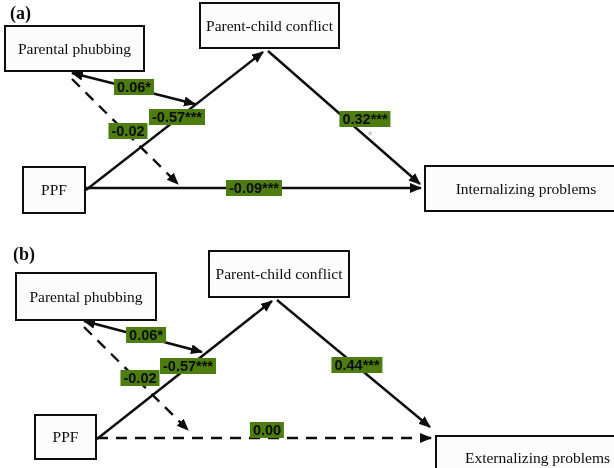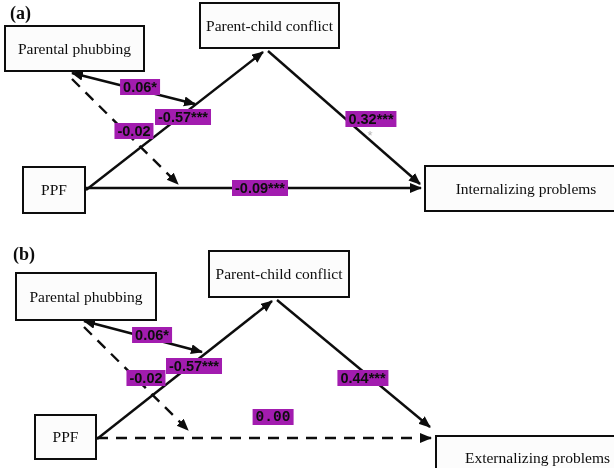--- a/index.html
+++ b/index.html
@@ -15,21 +15,21 @@
     background:#fcfcfc;display:flex;align-items:center;justify-content:center;
     text-align:right;font-size:15.5px;line-height:1.1;
   }
   .plabel{
     position:absolute;font-weight:bold;font-size:18px;
     font-family:"Liberation Serif", serif;
   }
   .coef{
     position:absolute;transform:translate(-50%,-50%);
     font-family:"Liberation Sans", sans-serif;font-weight:bold;
-    font-size:14.5px;white-space:nowrap;background:#a21caf;padding:0 3px;margin-left:6px;
+    font-size:14.5px;white-space:nowrap;background:#4d7c0f;padding:0 3px;
   }
   .faint{
     position:absolute;transform:translate(-50%,-50%);
     color:#b5b5b5;font-size:13px;font-family:"Liberation Sans", sans-serif;
   }
 </style>
 </head>
 <body>
 
 <div class="canvas">
@@ -100,17 +100,17 @@
       <span>PPF</span>
     </div>
 
     <div class="box" style="left:435px;top:435px;width:205px;height:45px;">
       <span>Externalizing problems</span>
     </div>
 
     <span class="coef" style="left:146px;top:335px;">0.06*</span>
     <span class="coef" style="left:188px;top:366px;">-0.57***</span>
     <span class="coef" style="left:140px;top:378px;">-0.02</span>
-    <span class="coef" style="left:357px;top:378px;">0.44***</span>
-    <span class="coef" style="left:267px;top:417px;font-family:Liberation Mono, monospace;">0.00</span>
+    <span class="coef" style="left:357px;top:365px;">0.44***</span>
+    <span class="coef" style="left:267px;top:430px;">0.00</span>
   </div>
 
 </div>
 
 </body></html>

